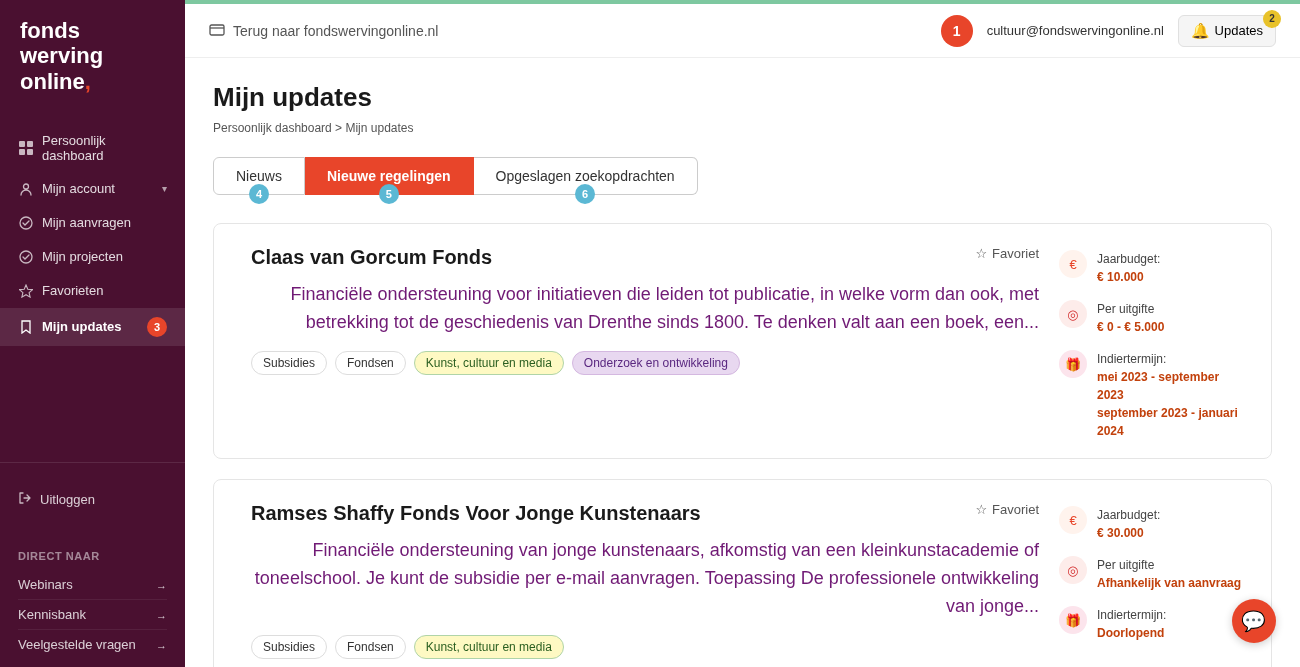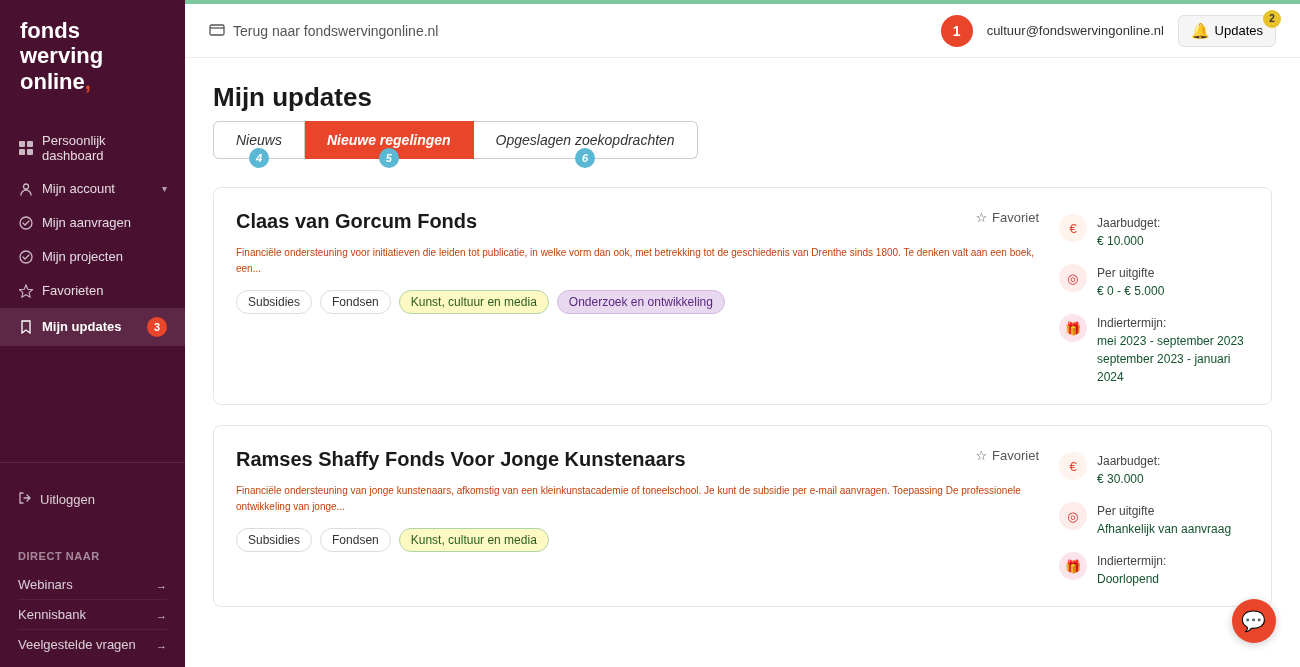--- a/index.html
+++ b/index.html
@@ -176,21 +176,20 @@
     
     .tabs { display: flex; gap: 0; margin-bottom: 28px; }
     .tab {
       padding: 10px 22px;
       border: 1px solid #ccc;
       background: white;
       font-size: 14px;
       cursor: pointer;
       color: #333;
       position: relative;
-      font-style: italic;
     }
     .tab:first-child { border-radius: 6px 0 0 6px; }
     .tab:last-child { border-radius: 0 6px 6px 0; }
     .tab + .tab { border-left: none; }
     .tab.active { background: #e8452a; color: white; border-color: #e8452a; font-weight: 600; }
     .tab-badge {
       position: absolute;
       bottom: -10px;
       left: 50%;
       transform: translateX(-50%);
@@ -209,33 +208,33 @@
     
     .fund-card {
       border: 1px solid #e5e5e5;
       border-radius: 8px;
       padding: 22px 22px 18px;
       margin-bottom: 20px;
       background: white;
       display: flex;
       gap: 20px;
     }
-    .fund-main { flex: 1; }
+    .fund-main { flex: 1; margin-left: 15px; }
     .fund-header { display: flex; align-items: flex-start; justify-content: space-between; margin-bottom: 12px; }
     .fund-title { font-size: 20px; font-weight: 700; color: #1a1a1a; }
     .favorite-btn {
       display: flex;
       align-items: center;
       gap: 5px;
       font-size: 13px;
       color: #555;
       cursor: pointer;
       white-space: nowrap;
     }
-    .fund-desc { font-size: 10px; color: #c2410c; line-height: 1.55; margin-bottom: 14px; }
+    .fund-desc { font-size: 18px; color: #701a75; line-height: 1.55; margin-bottom: 14px; text-align: right; }
     .tags { display: flex; gap: 8px; flex-wrap: wrap; }
     .tag {
       padding: 4px 11px;
       border-radius: 12px;
       font-size: 12px;
       font-weight: 500;
       border: 1px solid #ddd;
       color: #333;
       background: white;
     }
@@ -252,21 +251,21 @@
       display: flex;
       align-items: center;
       justify-content: center;
       flex-shrink: 0;
       font-size: 13px;
     }
     .info-icon.orange { background: #fff3ed; color: #e8452a; }
     .info-icon.red { background: #fdecea; color: #d32f2f; }
     .info-icon.pink { background: #fce4ec; color: #c2185b; }
     .info-text { font-size: 12px; color: #444; line-height: 1.5; }
-    .info-text strong { font-weight: 400; color: #14532d; }
+    .info-text strong { font-weight: 700; color: #c2410c; }
 
     
     .chat-btn {
       position: fixed;
       bottom: 24px;
       right: 24px;
       width: 44px;
       height: 44px;
       background: #e8452a;
       border-radius: 50%;
@@ -397,20 +396,25 @@
       <div class="updates-btn">
         <span class="bell-icon">🔔</span>
         <span>Updates</span>
         <span class="updates-badge">2</span>
       </div>
     </div>
   </div>
 
   <div class="content">
     <h1 class="page-title">Mijn updates</h1>
+    <div class="breadcrumb">
+      <span>Persoonlijk dashboard</span>
+      <span>&gt;</span>
+      <span>Mijn updates</span>
+    </div>
 
     <div class="tabs">
       <div class="tab">
         <span>Nieuws</span>
         <span class="tab-badge">4</span>
       </div>
       <div class="tab active">
         <span>Nieuwe regelingen</span>
         <span class="tab-badge">5</span>
       </div>

